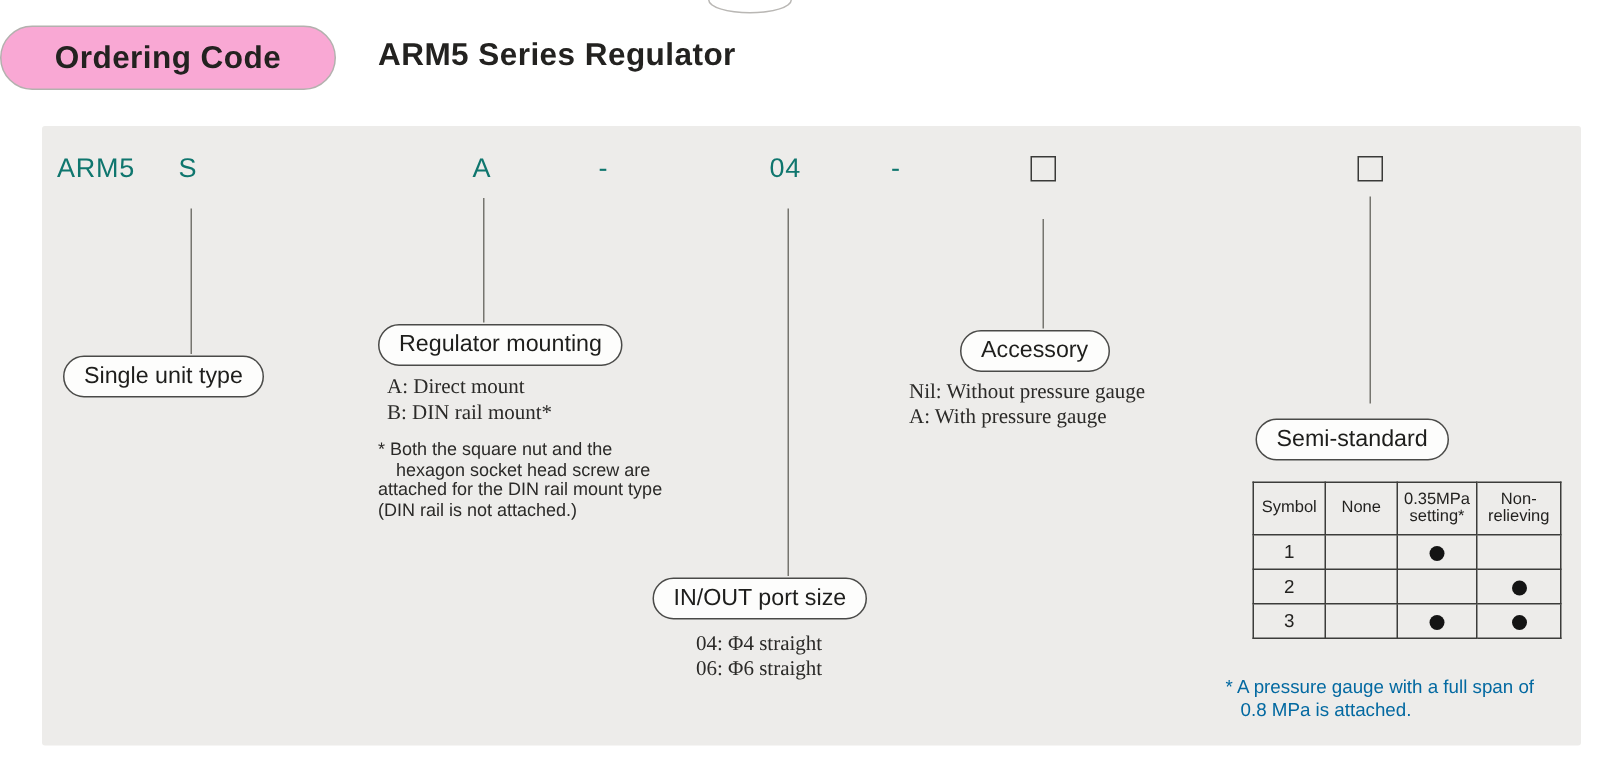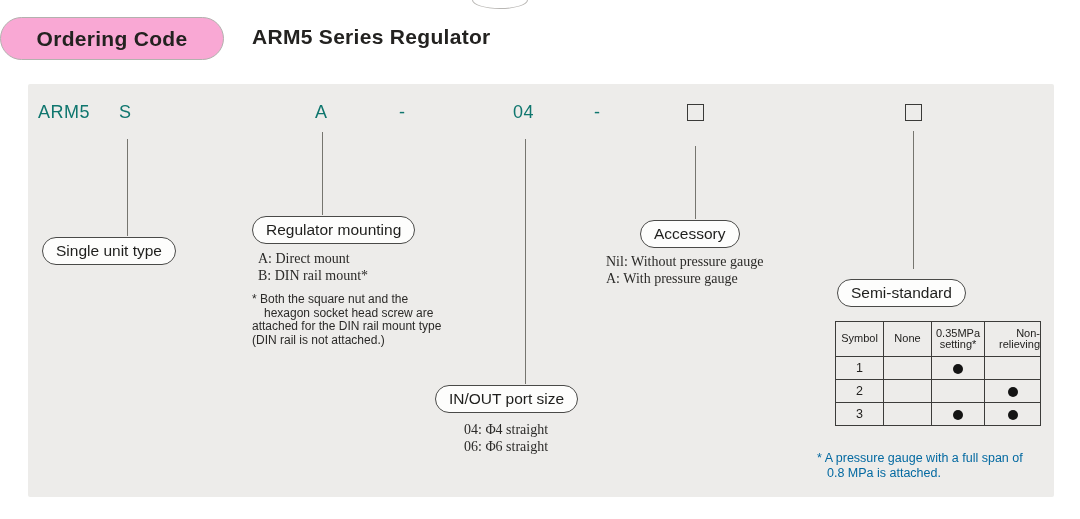--- a/index.html
+++ b/index.html
@@ -126,21 +126,21 @@
         <th style="width:47px;">
           <span>Symbol</span>
         </th>
         <th style="width:47px;">
           <span>None</span>
         </th>
         <th style="width:52px;">
           <span>0.35MPa</span><br>
           <span>setting*</span>
         </th>
-        <th style="width:55px;text-align:right;">
+        <th style="width:55px;">
           <span>Non-</span><br>
           <span>relieving</span>
         </th>
       </tr>
     </thead>
     <tbody>
         <tr>
           <td>1</td>
           <td></td>
           <td><span class="dot"></span></td>

